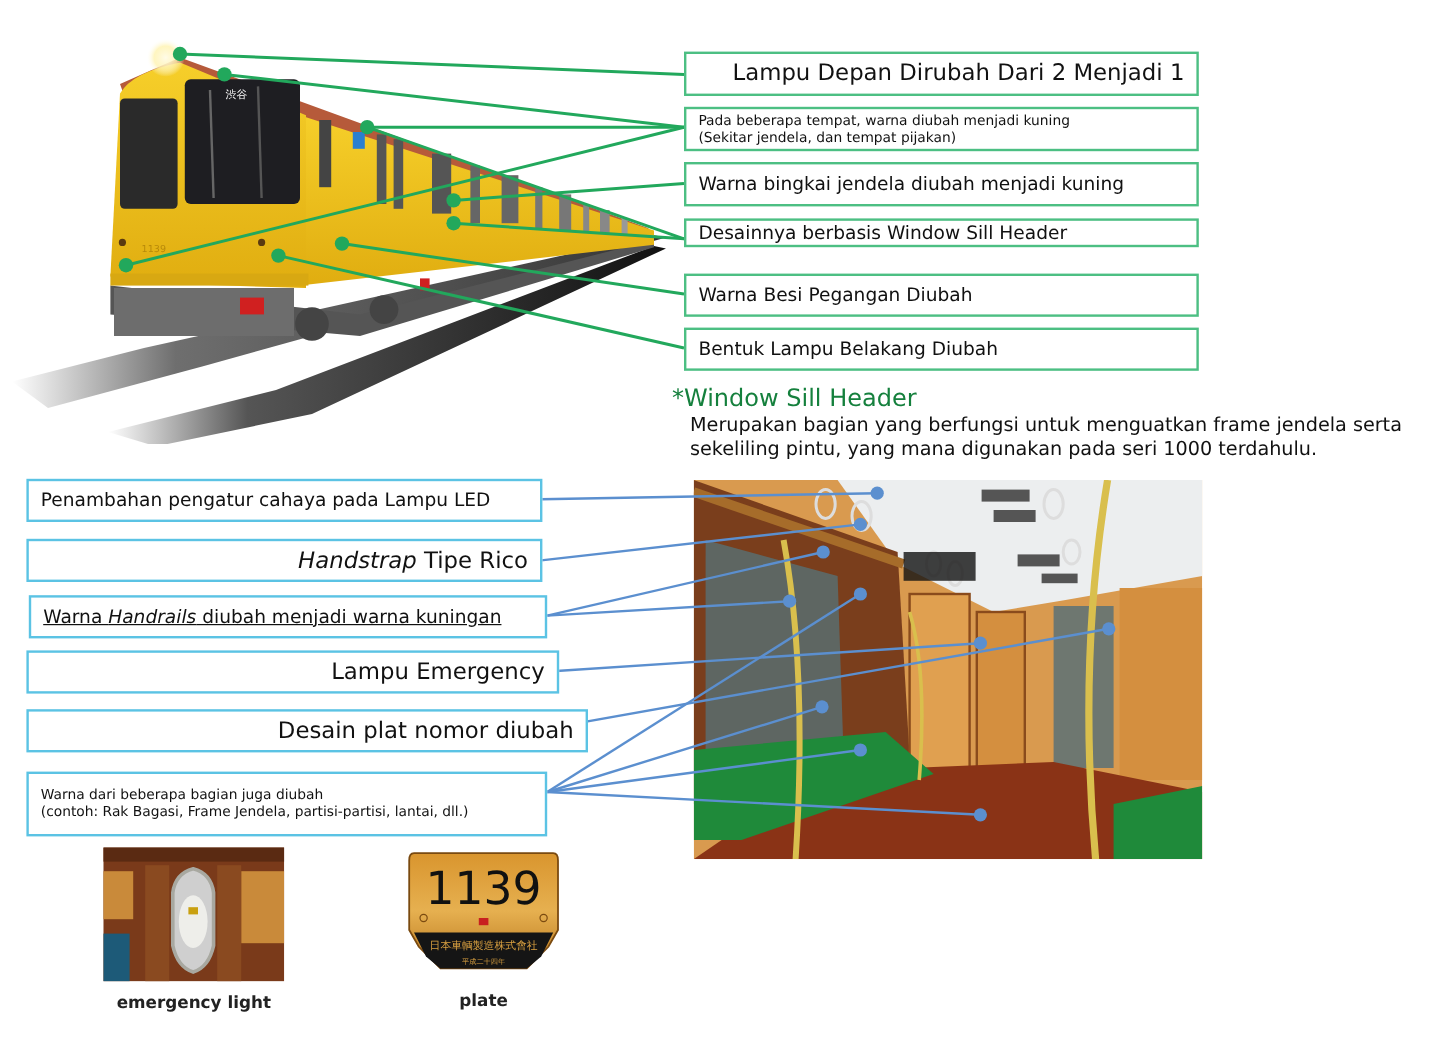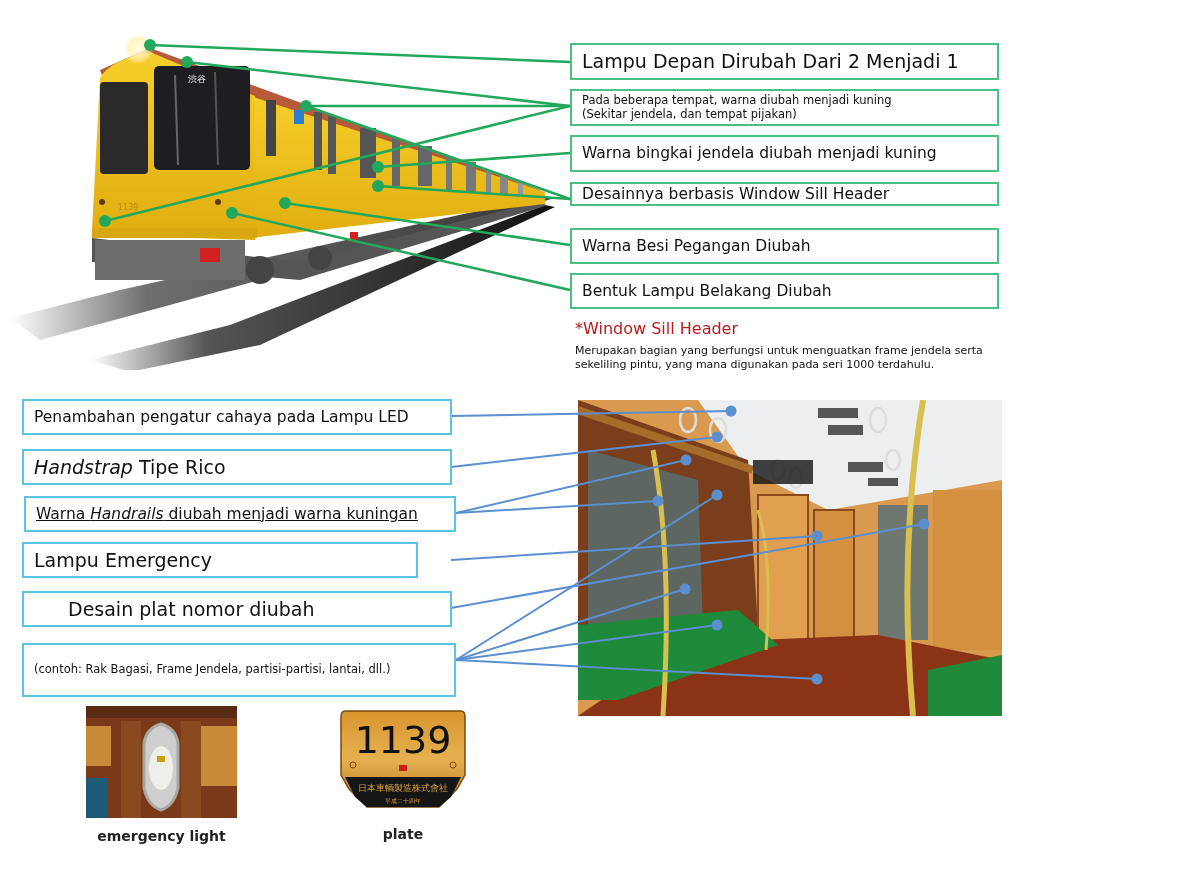--- a/index.html
+++ b/index.html
@@ -14,35 +14,35 @@
       flex-direction: column;
       justify-content: center;
       padding: 0 10px;
       color: #111;
       line-height: 1.2;
       white-space: nowrap;
     }
     .callout.green { border: 2px solid #4cbf83; }
     .callout.blue  { border: 2px solid #5bc3e4; }
 
-    .fs-lg { font-size: 19px; }
+    .fs-lg { font-size: 19px; align-items: flex-end; }
     .fs-md { font-size: 15.5px; }
     .fs-xs { font-size: 11.5px; }
     .it { font-style: italic; }
 
     
     .train-scene { position: absolute; left: 0; top: 30px; width: 560px; height: 340px; }
 
     
     .interior { position: absolute; left: 578px; top: 400px; width: 424px; height: 316px; overflow: hidden; }
 
     .connector-layer { position: absolute; left: 0; top: 0; width: 1200px; height: 882px; pointer-events: none; }
 
-    .note-title { position: absolute; left: 575px; top: 319px; font-size: 16px; color: #b91c1c; font-family: "DejaVu Sans", sans-serif; }
-    .note-body { position: absolute; left: 575px; top: 344px; font-size: 11px; line-height: 1.25; color: #111; width: 600px; }
+    .note-title { position: absolute; left: 560px; top: 319px; font-size: 20px; color: #15803d; font-family: "DejaVu Sans", sans-serif; }
+    .note-body { position: absolute; left: 575px; top: 344px; font-size: 16px; line-height: 1.25; color: #111; width: 600px; }
 
     .thumb { position: absolute; overflow: hidden; }
     .caption { position: absolute; font-size: 14px; color: #222; text-align: center; font-weight: bold; }
   </style>
 </head>
 <body>
 
 <div class="train-scene">
   <svg width="560" height="340" viewBox="0 30 560 340" xmlns="http://www.w3.org/2000/svg">
     <defs>
@@ -225,27 +225,28 @@
 
 <div class="callout blue fs-md" style="left:22px; top:399px; width:430px; height:36px;">
   <span>Penambahan pengatur cahaya pada Lampu LED</span>
 </div>
 <div class="callout blue fs-lg" style="left:22px; top:449px; width:430px; height:36px;">
   <span><span class="it">Handstrap</span><span> Tipe Rico</span></span>
 </div>
 <div class="callout blue fs-md" style="left:24px; top:496px; width:432px; height:36px;text-decoration:underline;">
   <span><span>Warna </span><span class="it">Handrails</span><span> diubah menjadi warna kuningan</span></span>
 </div>
-<div class="callout blue fs-lg" style="left:22px; top:542px; width:396px; height:36px;">
+<div class="callout blue fs-lg" style="left:22px; top:542px; width:444px; height:36px;">
   <span>Lampu Emergency</span>
 </div>
-<div class="callout blue fs-lg" style="left:22px; top:591px; width:430px; height:36px;padding-left:44px;">
+<div class="callout blue fs-lg" style="left:22px; top:591px; width:468px; height:36px;padding-left:44px;">
   <span>Desain plat nomor diubah</span>
 </div>
 <div class="callout blue fs-xs" style="left:22px; top:643px; width:434px; height:54px;">
+  <span>Warna dari beberapa bagian juga diubah</span>
   <span>(contoh: Rak Bagasi, Frame Jendela, partisi-partisi, lantai, dll.)</span>
 </div>
 
 <div class="thumb" style="left:86px; top:706px; width:151px; height:112px;">
   <svg width="151" height="112" viewBox="0 0 151 112" xmlns="http://www.w3.org/2000/svg">
     <rect width="151" height="112" fill="#7a3a1a"></rect>
     <rect x="0" y="0" width="151" height="12" fill="#5a2a12"></rect>
     <rect x="0" y="20" width="25" height="40" fill="#c98a3a"></rect>
     <rect x="115" y="20" width="36" height="60" fill="#c98a3a"></rect>
     <rect x="35" y="15" width="20" height="97" fill="#8a4a20"></rect>

